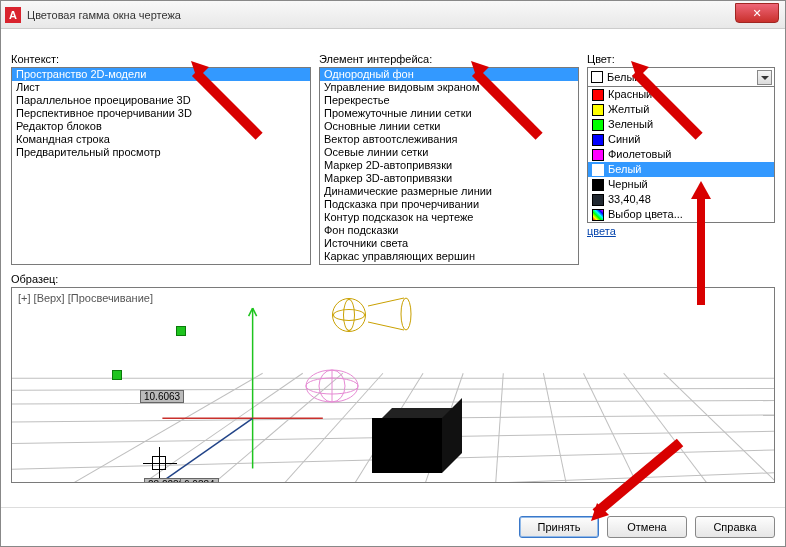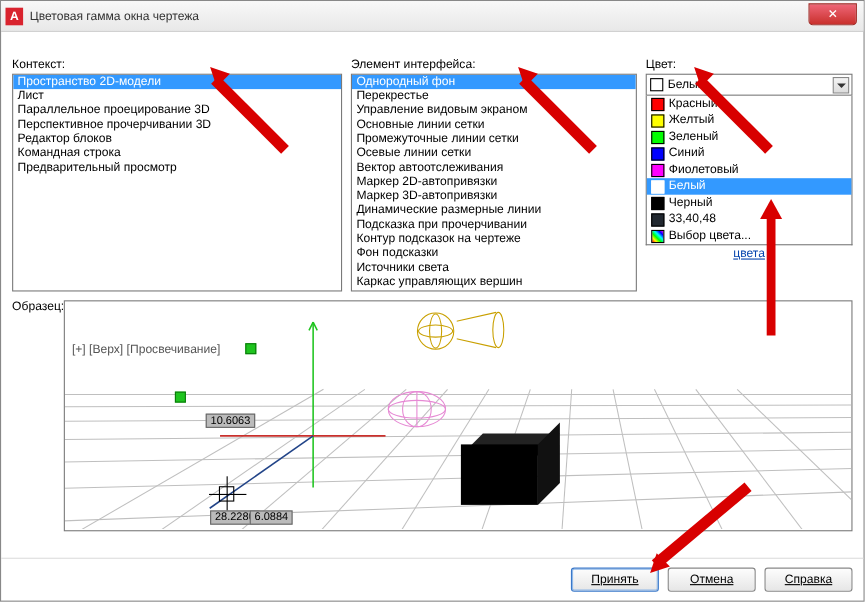--- a/index.html
+++ b/index.html
@@ -117,32 +117,31 @@
   cursor: pointer;
 }
 .color-list .citem .swatch {
   width: 12px; height: 12px; border: 1px solid #000; margin-right: 4px;
   flex-shrink: 0;
 }
 .color-list .citem.selected { background: #3399ff; color:#fff; }
 .color-list .citem.selected .swatch { border-color:#fff; }
 
 .color-link {
-  text-align: center;
   color: #0645ad;
   text-decoration: underline;
   margin-top: 2px;
   cursor: pointer;
 }
 
 .sample-area {
   margin-top: 8px;
   flex: 1;
   display: flex;
-  flex-direction: row;
+  flex-direction: column;
 }
 .sample-label { margin-bottom: 2px; }
 
 .preview {
   flex: 1;
   border: 1px solid #7a7a7a;
   background: #fff;
   position: relative;
   overflow: hidden;
 }
@@ -217,21 +216,20 @@
   left:290px; top:78px;
   width:60px; height:40px;
 }
 
 .btn-row {
   display:flex;
   justify-content:flex-end;
   gap:8px;
   padding:8px 10px;
   border-top:1px solid #ddd;
-  text-decoration:underline;
 }
 .btn {
   min-width:80px;
   height:22px;
   background:linear-gradient(#fdfdfd,#e6e6e6);
   border:1px solid #888;
   border-radius:3px;
   cursor:pointer;
   text-align:center;
   line-height:20px;
@@ -271,26 +269,26 @@
             <div class="item">Редактор блоков</div>
             <div class="item">Командная строка</div>
             <div class="item">Предварительный просмотр</div>
           </div>
       </div>
 
       <div class="col element">
         <div class="col-label">Элемент интерфейса:</div>
         <div class="listbox" id="element-list">
             <div class="item selected">Однородный фон</div>
+            <div class="item">Управление видовым экраном</div>
             <div class="item">Перекрестье</div>
-            <div class="item">Управление видовым экраном</div>
+            <div class="item">Промежуточные линии сетки</div>
             <div class="item">Основные линии сетки</div>
-            <div class="item">Промежуточные линии сетки</div>
+            <div class="item">Вектор автоотслеживания</div>
             <div class="item">Осевые линии сетки</div>
-            <div class="item">Вектор автоотслеживания</div>
             <div class="item">Маркер 2D-автопривязки</div>
             <div class="item">Маркер 3D-автопривязки</div>
             <div class="item">Динамические размерные линии</div>
             <div class="item">Подсказка при прочерчивании</div>
             <div class="item">Контур подсказок на чертеже</div>
             <div class="item">Фон подсказки</div>
             <div class="item">Источники света</div>
             <div class="item">Каркас управляющих вершин</div>
           </div>
       </div>
@@ -379,21 +377,21 @@
               <line x1="240" y1="20" x2="244" y2="28"></line>
           </g>
           <g stroke="#c9302c" stroke-width="1.5">
             <line x1="150" y1="130" x2="310" y2="130"></line>
           </g>
           <g stroke="#224488" stroke-width="1.5">
             <line x1="240" y1="130" x2="140" y2="200"></line>
           </g>
         </svg>
 
-        <div class="overlay-text" style="left:6px; top:4px;margin-top:34px;">[+] [Верх] [Просвечивание]</div>
+        <div class="overlay-text" style="left:6px; top:4px;">[+] [Верх] [Просвечивание]</div>
 
         <div class="marker" style="left:164px; top:38px;"></div>
         <div class="marker" style="left:100px; top:82px;"></div>
 
         <div class="coord-box" style="left:128px; top:102px;">10.6063</div>
         <div class="crosshair" style="left:140px; top:168px;"></div>
         <div class="coord-box" style="left:132px; top:190px;">28.2280</div>
         <div class="coord-box" style="left:168px; top:190px;">6.0884</div>
 
         <div class="cube">

